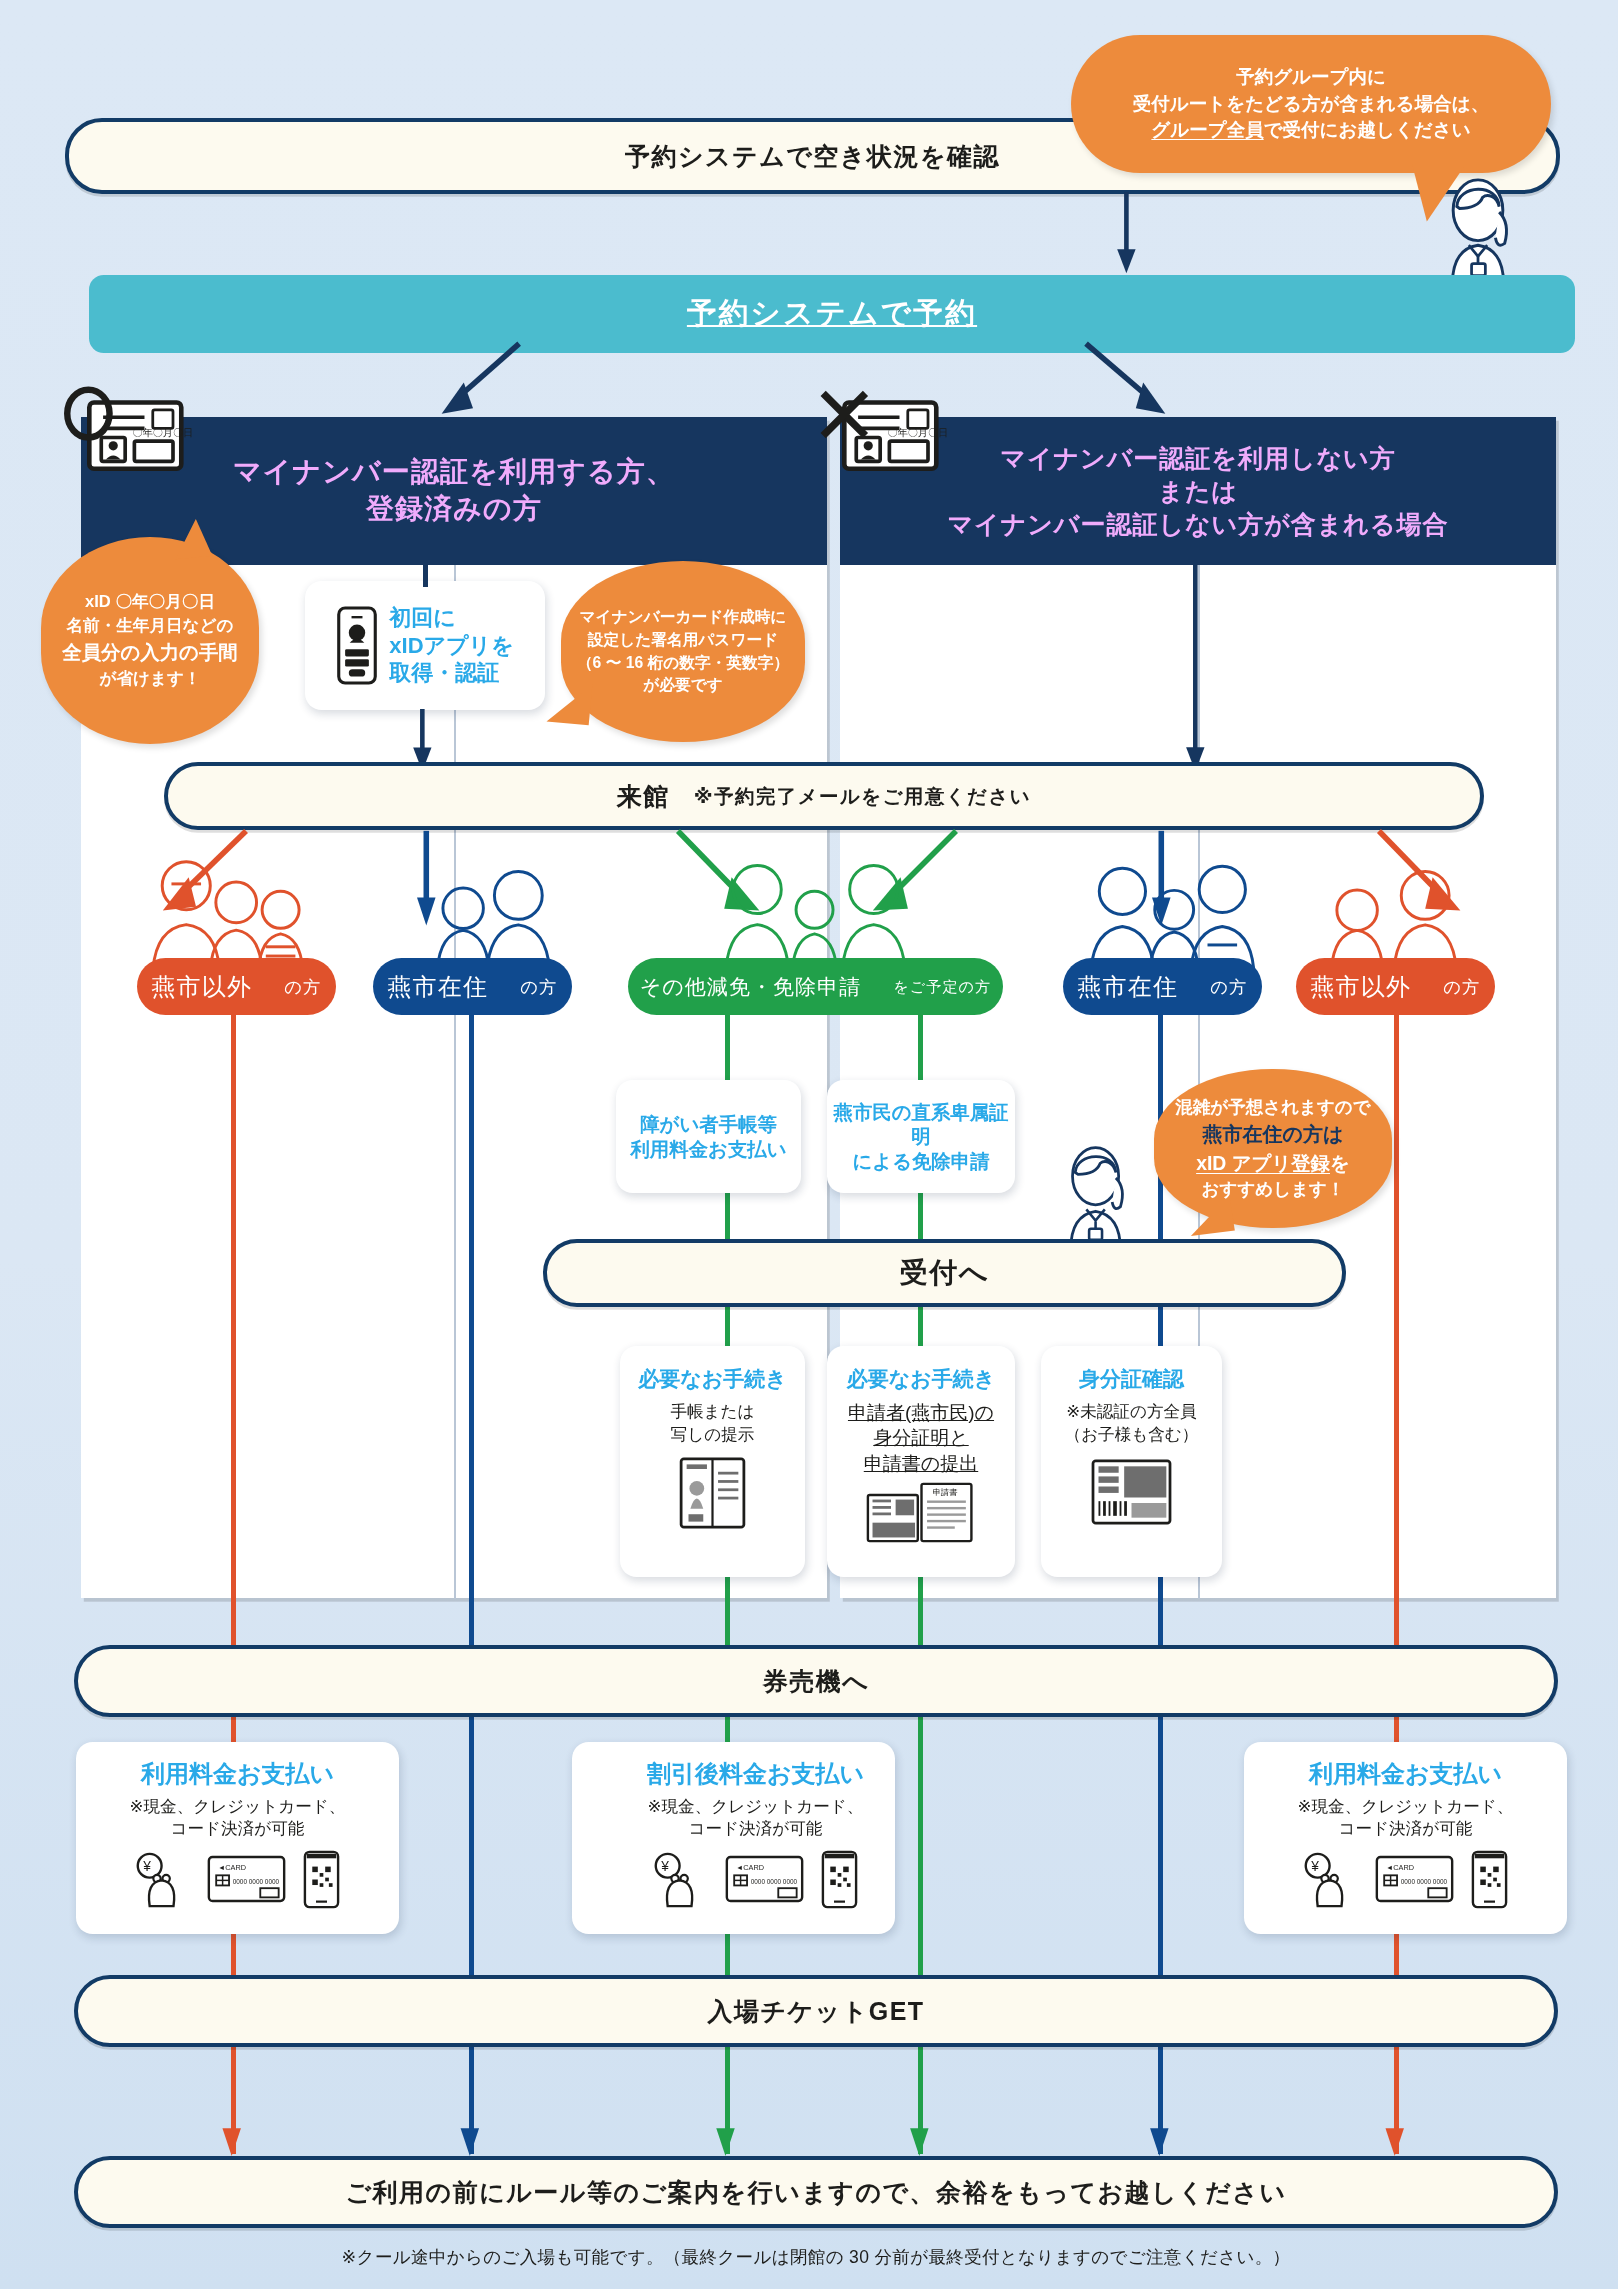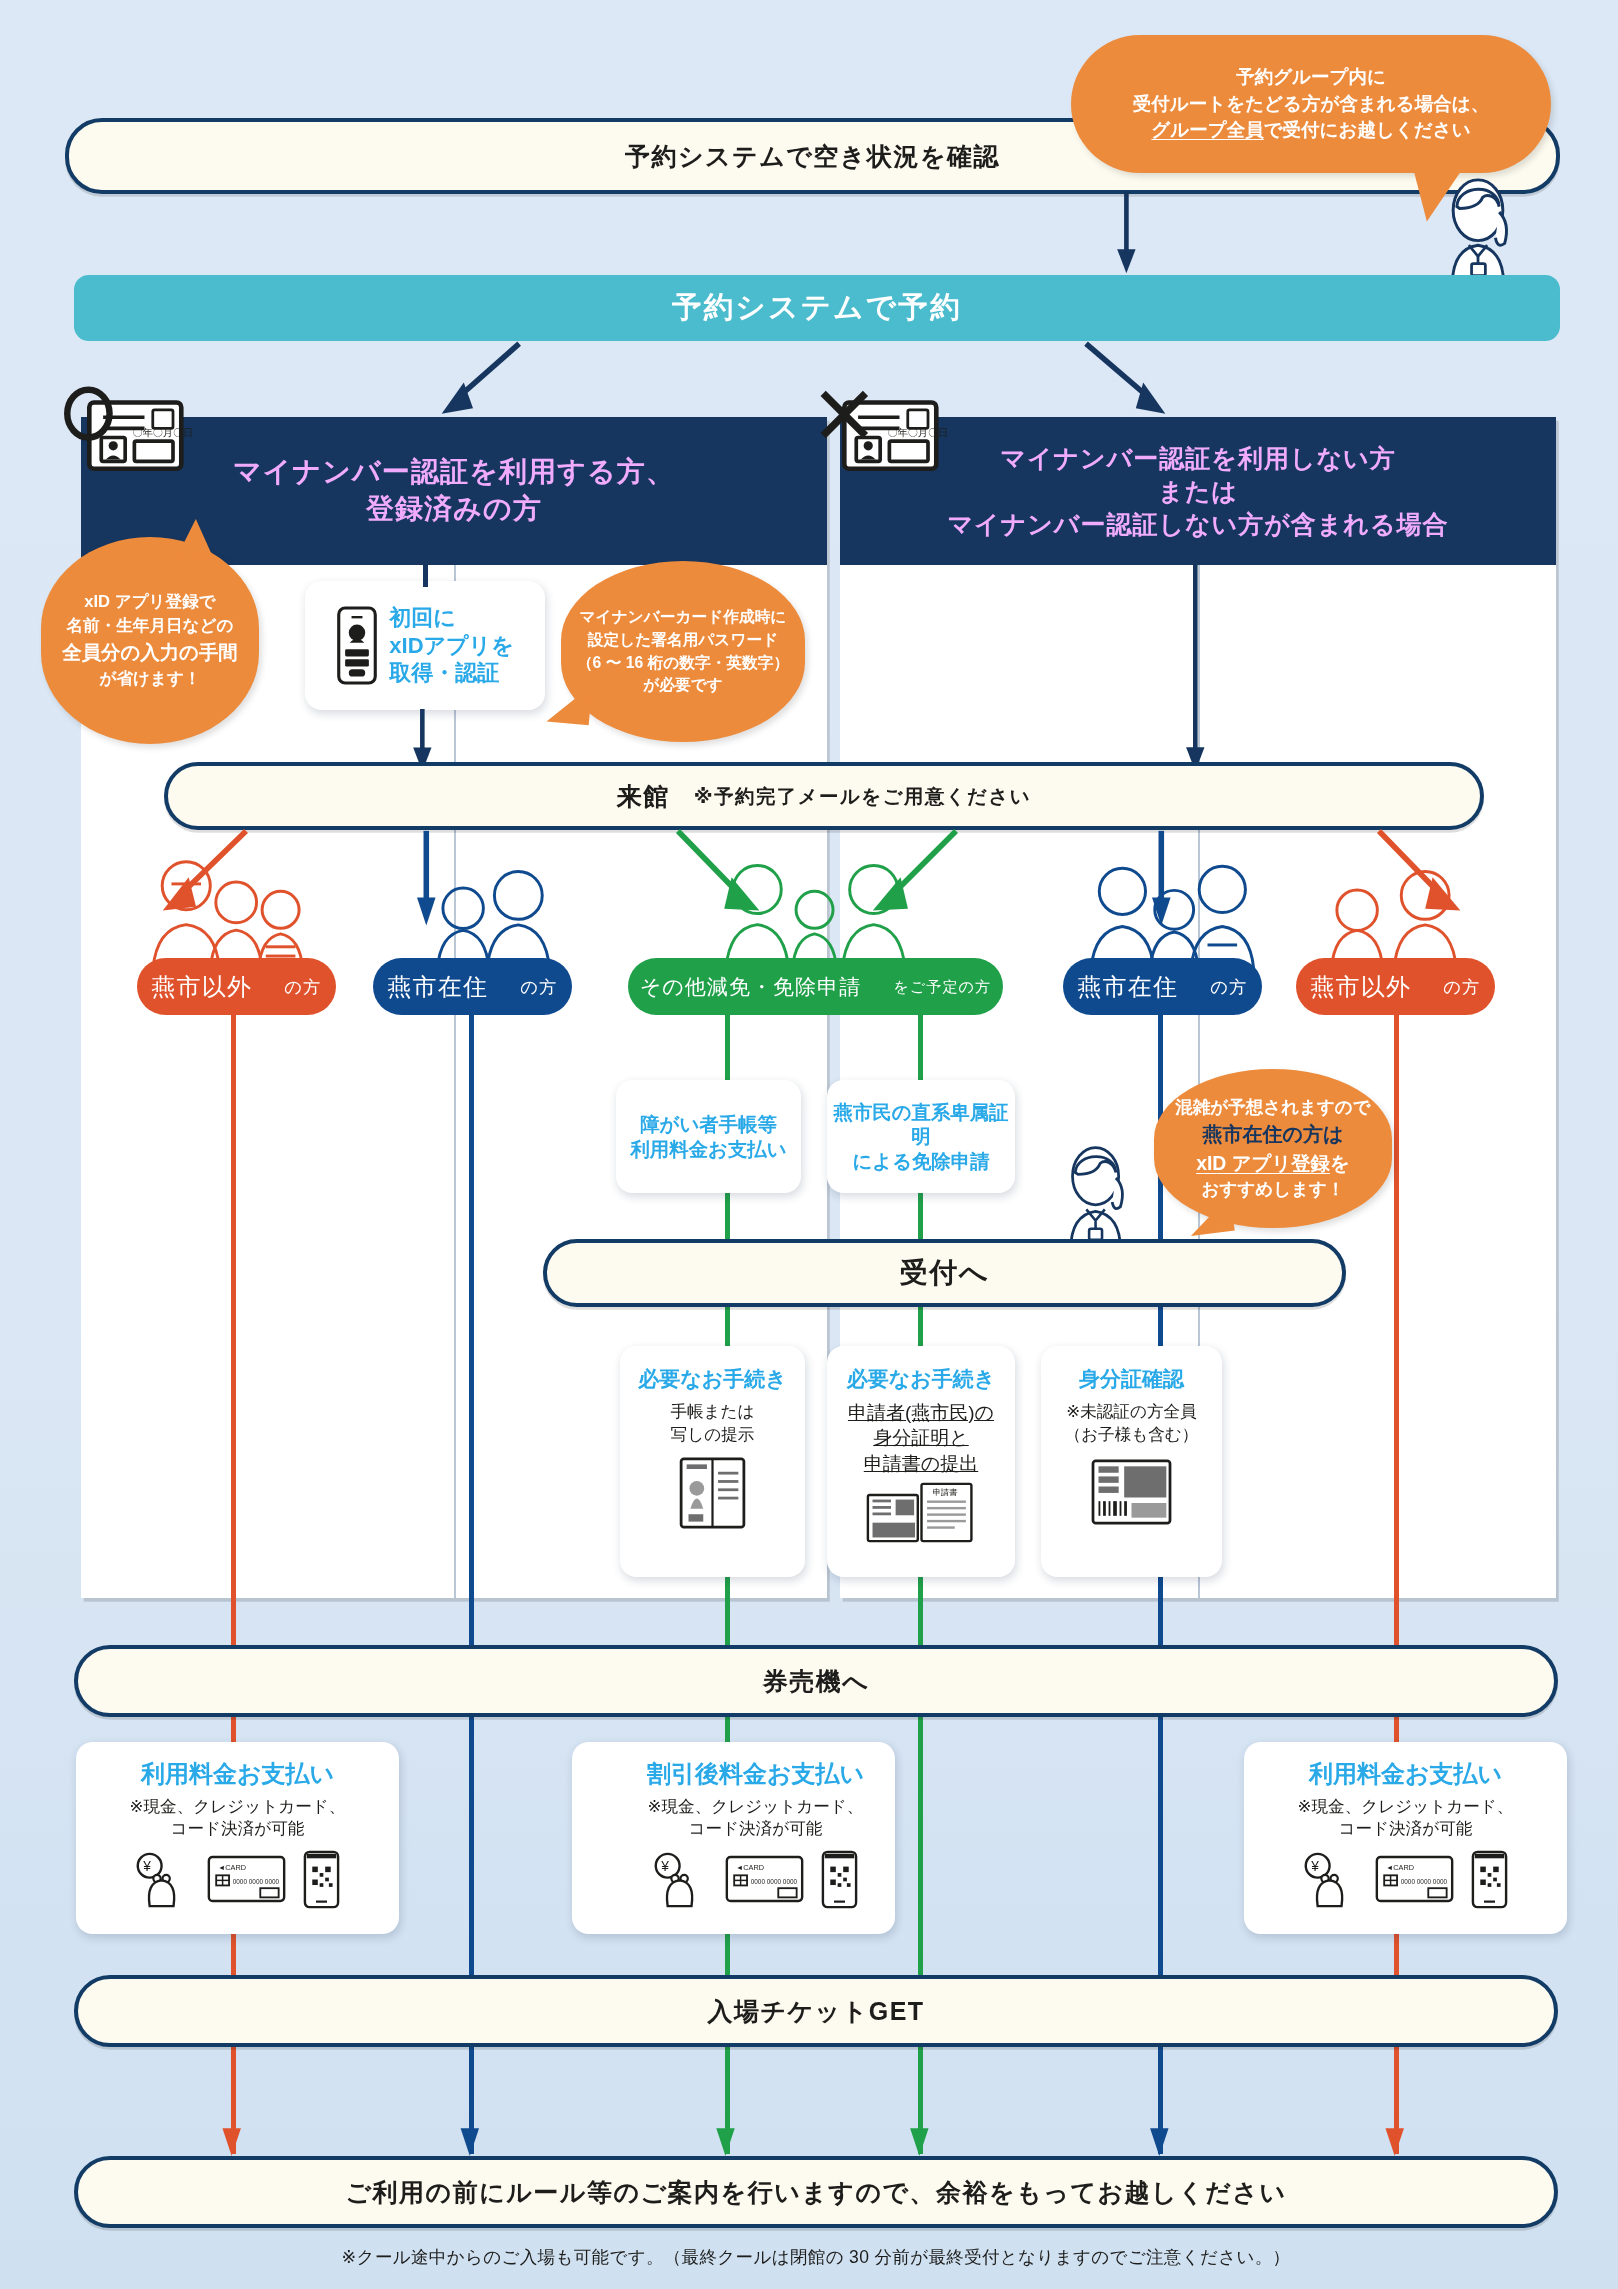--- a/index.html
+++ b/index.html
@@ -103,21 +103,21 @@
   <svg class="abs" style="left:1432px;top:175px;width:92px;height:111px;" viewBox="0 0 100 120">
     <ellipse cx="50" cy="38" rx="27" ry="33" fill="#fff" stroke="#16365f" stroke-width="3.2"></ellipse>
     <path d="M27 34 C28 10 72 8 73 34 C70 22 60 20 55 24 C52 32 42 36 30 36 Z" fill="#fff" stroke="#16365f" stroke-width="3.2"></path>
     <path d="M73 40 q12 12 6 34 q-8 6 -10 -6" fill="#fff" stroke="#16365f" stroke-width="3.2"></path>
     <path d="M22 120 q0 -40 28 -44 q28 4 28 44 Z" fill="#fff" stroke="#16365f" stroke-width="3.2"></path>
     <path d="M40 76 l10 12 l10 -12" fill="none" stroke="#16365f" stroke-width="3"></path>
     <rect x="43" y="96" width="15" height="13" rx="2" fill="#fff" stroke="#16365f" stroke-width="3"></rect>
     <line x1="50" y1="88" x2="50" y2="96" stroke="#16365f" stroke-width="3"></line>
   </svg>
 
-  <div class="abs bar-teal" style="left:74px;top:275px;width:1486px;height:66px;">
+  <div class="abs bar-teal" style="left:89px;top:275px;width:1486px;height:78px;text-decoration:underline;">
     <span>予約システムで予約</span>
   </div>
 
   <svg class="abs" style="left:434px;top:340px;width:102px;height:83px;" viewBox="0 0 110 90" width="102" height="83">
     <line x1="92" y1="4" x2="24" y2="64" stroke="#16365f" stroke-width="6"></line>
     <polygon points="32,46 42,74 8,80" fill="#16365f"></polygon>
   </svg>
   <svg class="abs" style="left:1071px;top:340px;width:102px;height:83px;" viewBox="0 0 110 90" width="102" height="83">
     <line x1="16" y1="4" x2="86" y2="64" stroke="#16365f" stroke-width="6"></line>
     <polygon points="78,46 70,74 102,80" fill="#16365f"></polygon>
@@ -143,21 +143,21 @@
     <rect x="48" y="56" width="26" height="26" rx="2" fill="#fff" stroke="#1d1d1b" stroke-width="4"></rect>
     <circle cx="61" cy="65" r="5" fill="#1d1d1b"></circle>
     <path d="M53 80 q8 -9 16 0 Z" fill="#1d1d1b"></path>
     <rect x="84" y="60" width="42" height="22" rx="2" fill="#fff" stroke="#1d1d1b" stroke-width="4"></rect>
     <text x="82" y="54" font-size="11" fill="#1d1d1b">〇年〇月〇日</text>
     <ellipse cx="34" cy="30" rx="23" ry="26" fill="none" stroke="#1d1d1b" stroke-width="7"></ellipse>
   </svg>
 
   <div class="abs bubble rnd" style="left:41px;top:537px;width:218px;height:207px;font-size:16.6px;">
     <div>
-      <div>xID アプリ登録で</div>
+      <div>xID 〇年〇月〇日</div>
       <div>名前・生年月日などの</div>
       <div style="font-size:19.4px;">全員分の入力の手間</div>
       <div>が省けます！</div>
     </div>
   </div>
   <svg class="abs" style="left:172px;top:519px;width:55px;height:55px;" viewBox="0 0 60 60" width="55" height="55">
     <polygon points="4,44 44,40 26,0" fill="#ed8b3c"></polygon>
   </svg>
 
   <div class="abs card" style="left:305px;top:581px;width:240px;height:129px;flex-direction:row;gap:11px;">

